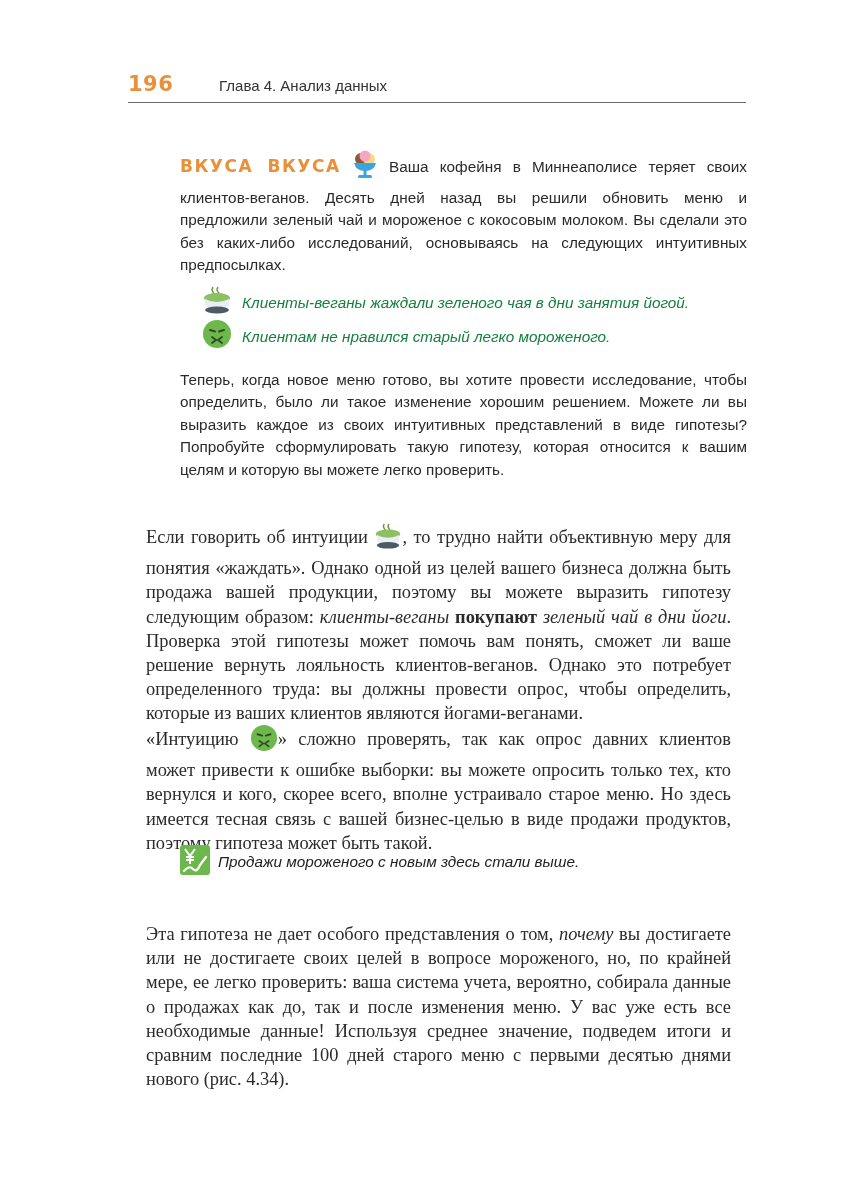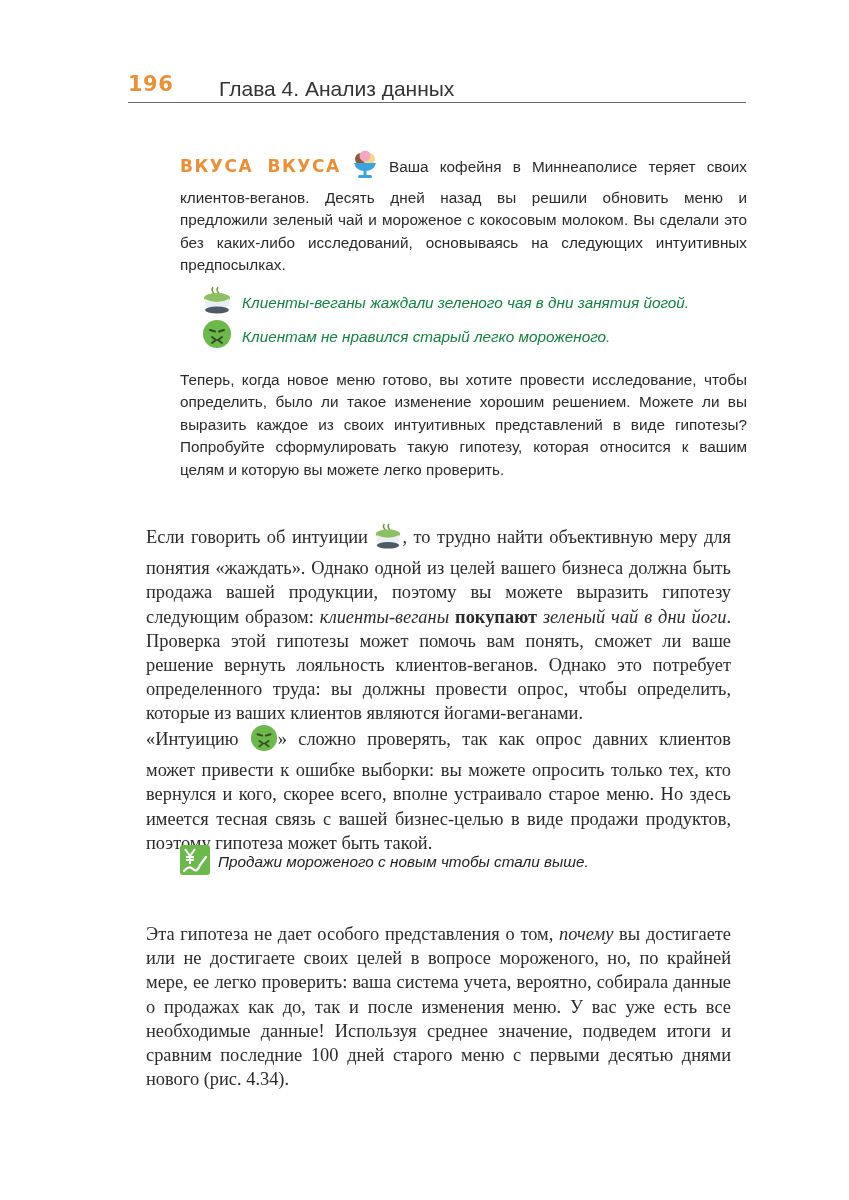--- a/index.html
+++ b/index.html
@@ -11,21 +11,21 @@
       position: absolute; left: 128px; top: 72px; width: 618px; height: 30px;
       border-bottom: 1.5px solid #6a6a6a;
     }
     .page-num {
       position: absolute; left: 0; top: 0;
       font-family: "DejaVu Sans", sans-serif; font-weight: bold;
       font-size: 21px; color: #e8913a; letter-spacing: 0.5px;
     }
     .chapter {
       position: absolute; left: 91px; top: 5px;
-      font-family: "Liberation Sans", sans-serif; font-size: 21px; color: #333;
+      font-family: "Liberation Sans", sans-serif; font-size: 15px; color: #333;
     }
     .sidebar {
       position: absolute; left: 180px; top: 150px; width: 567px;
       font-size: 15.3px; line-height: 22.5px; color: #2a2a2a;
       font-family: "Liberation Sans", sans-serif;
     }
     .sidebar p { margin: 0; text-align: justify; }
     .taste-title {
       font-family: "DejaVu Sans", sans-serif; font-weight: bold;
       color: #e8913a; font-size: 17px; letter-spacing: 1.5px;
@@ -129,20 +129,20 @@
 </div>
 
 <div class="hyp-row">
   <span class="icon-inline">
     <svg width="30" height="30" viewBox="0 0 30 30">
       <rect x="0" y="0" width="30" height="30" rx="3" fill="#6cb84c"></rect>
       <path d="M5 4 L10 11 L15 4 M10 11 V19 M6 12 H14 M6 15 H14" stroke="#fff" stroke-width="2" fill="none"></path>
       <path d="M4 26 Q9 20 13 24 T20 20 L26 12" stroke="#fff" stroke-width="2.2" fill="none" stroke-linecap="round"></path>
     </svg>
   </span>
-  <span>Продажи мороженого с новым чтобы стали выше.</span>
+  <span>Продажи мороженого с новым здесь стали выше.</span>
 </div>
 
 <div class="body-text" style="top:906px;">
   <p>
     <span>Эта гипотеза не дает особого представления о том, </span><i>почему</i><span> вы достигаете или не достигаете своих целей в вопросе мороженого, но, по крайней мере, ее легко проверить: ваша система учета, вероятно, собирала данные о продажах как до, так и после изменения меню. У вас уже есть все необходимые данные! Используя среднее значение, подведем итоги и сравним последние 100 дней старого меню с первыми десятью днями нового (рис. 4.34).</span>
   </p>
 </div>
 
 </body></html>

